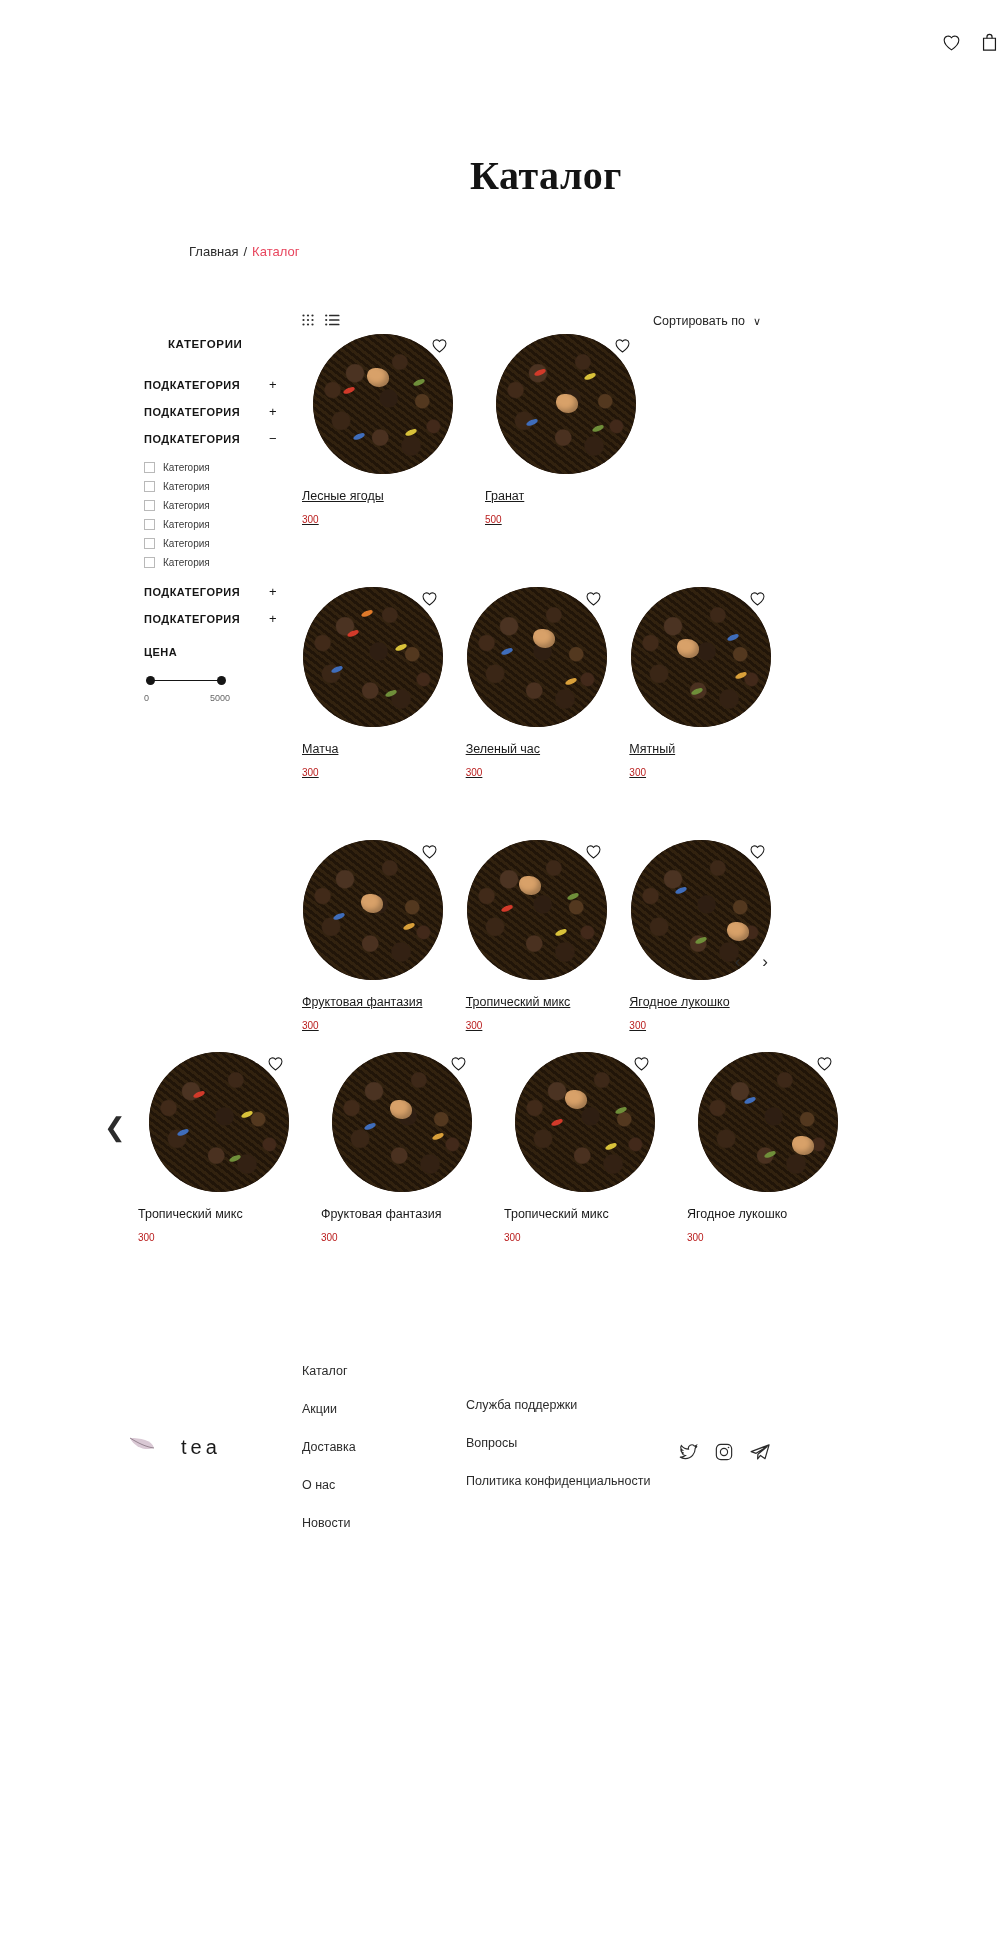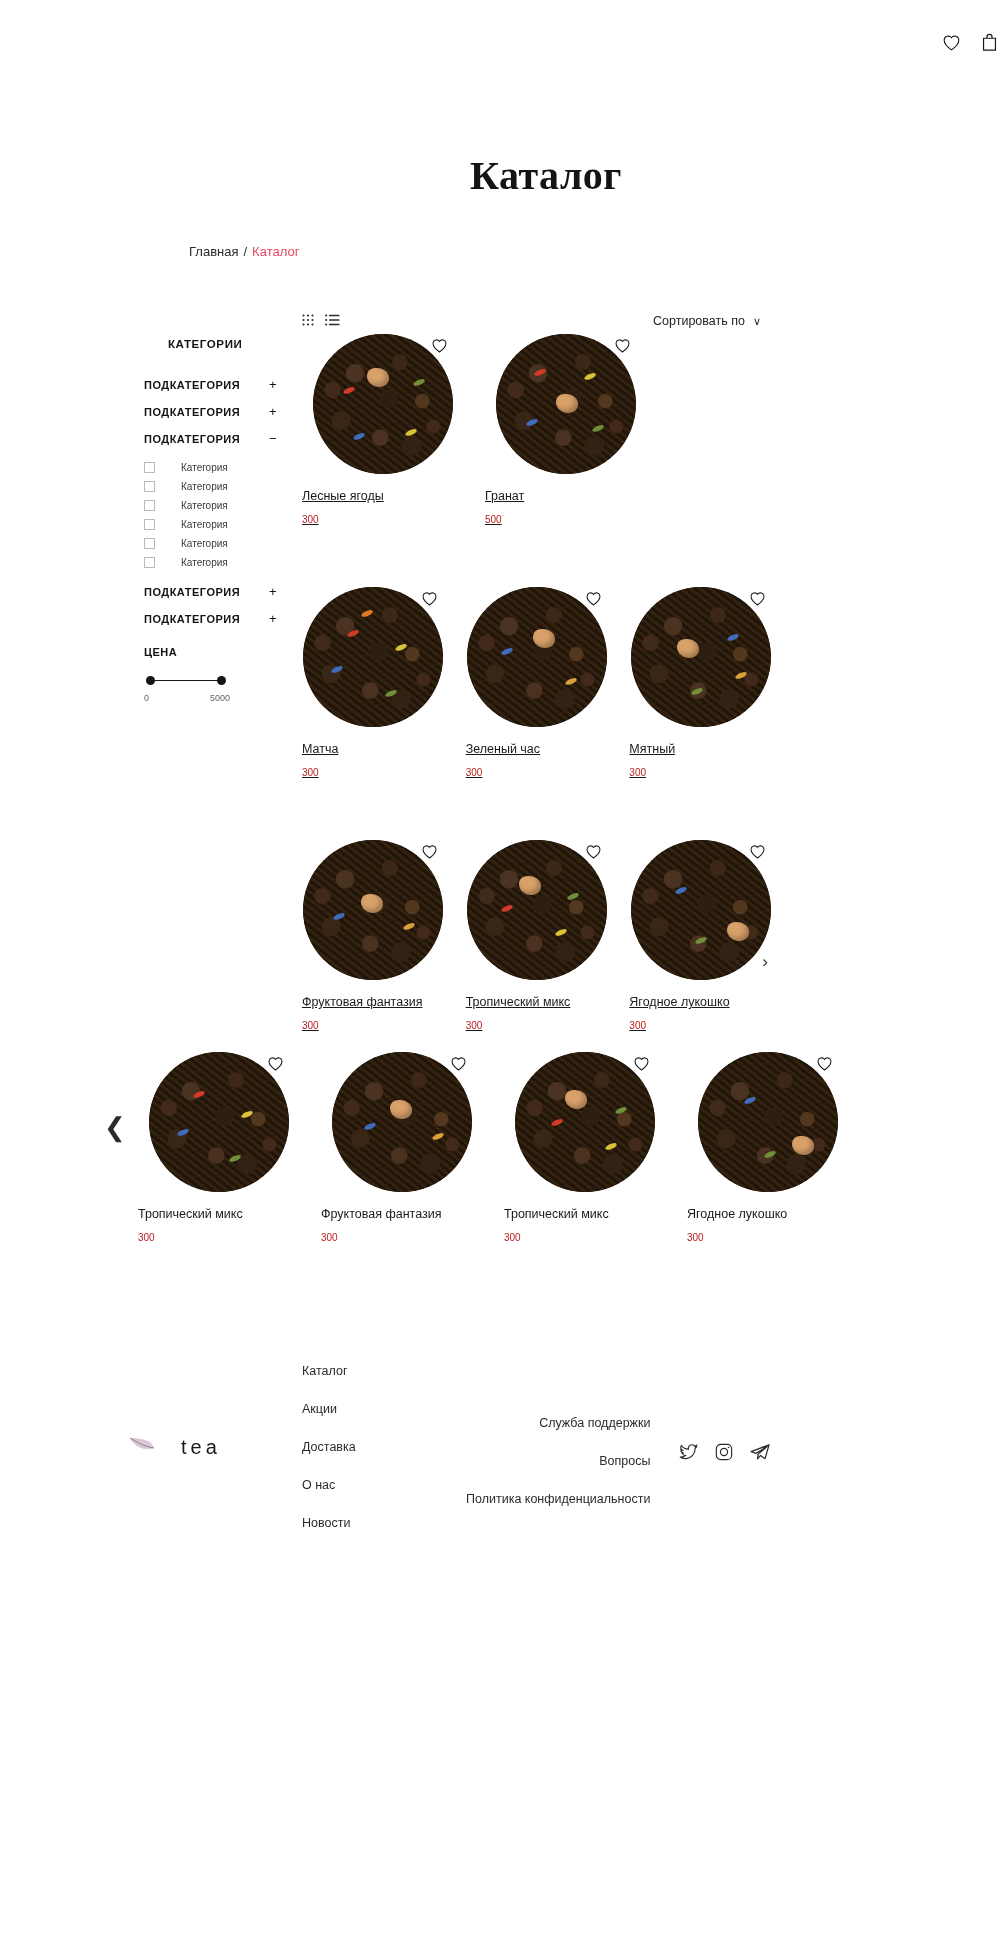--- a/index.html
+++ b/index.html
@@ -96,21 +96,21 @@
     text-transform: uppercase;
     padding: 6px 0;
     cursor: pointer;
     width: 133px;
   }
   .subcat .pm { font-size: 13px; font-weight: 400; color: #141414; }
   .cat-list { margin: 6px 0 6px 0; }
   .cat-row {
     display: flex;
     align-items: center;
-    gap: 26px;
+    gap: 8px;
     padding: 4px 0;
     cursor: pointer;
   }
   .cb {
     width: 11px; height: 11px;
     border: 1px solid #b9b9b9;
     background: #fff;
     flex: none;
   }
   .cat-row span {
@@ -321,21 +321,21 @@
     align-items: center;
     gap: 23px;
   }
   .logo-text {
     font-size: 20px;
     letter-spacing: 4px;
     color: #1a1a1a;
   }
   .fcol { position: absolute; }
   .fcol1 { left: 254px; top: 24px; }
-  .fcol2 { left: 418px; top: 76px; text-align: right; }
+  .fcol2 { left: 418px; top: 58px; }
   .fitem {
     font-size: 12.5px;
     color: #2b2b2b;
     margin-bottom: 24px;
     cursor: pointer;
   }
   .socials {
     position: absolute;
     right: 278px;
     top: 102px;

